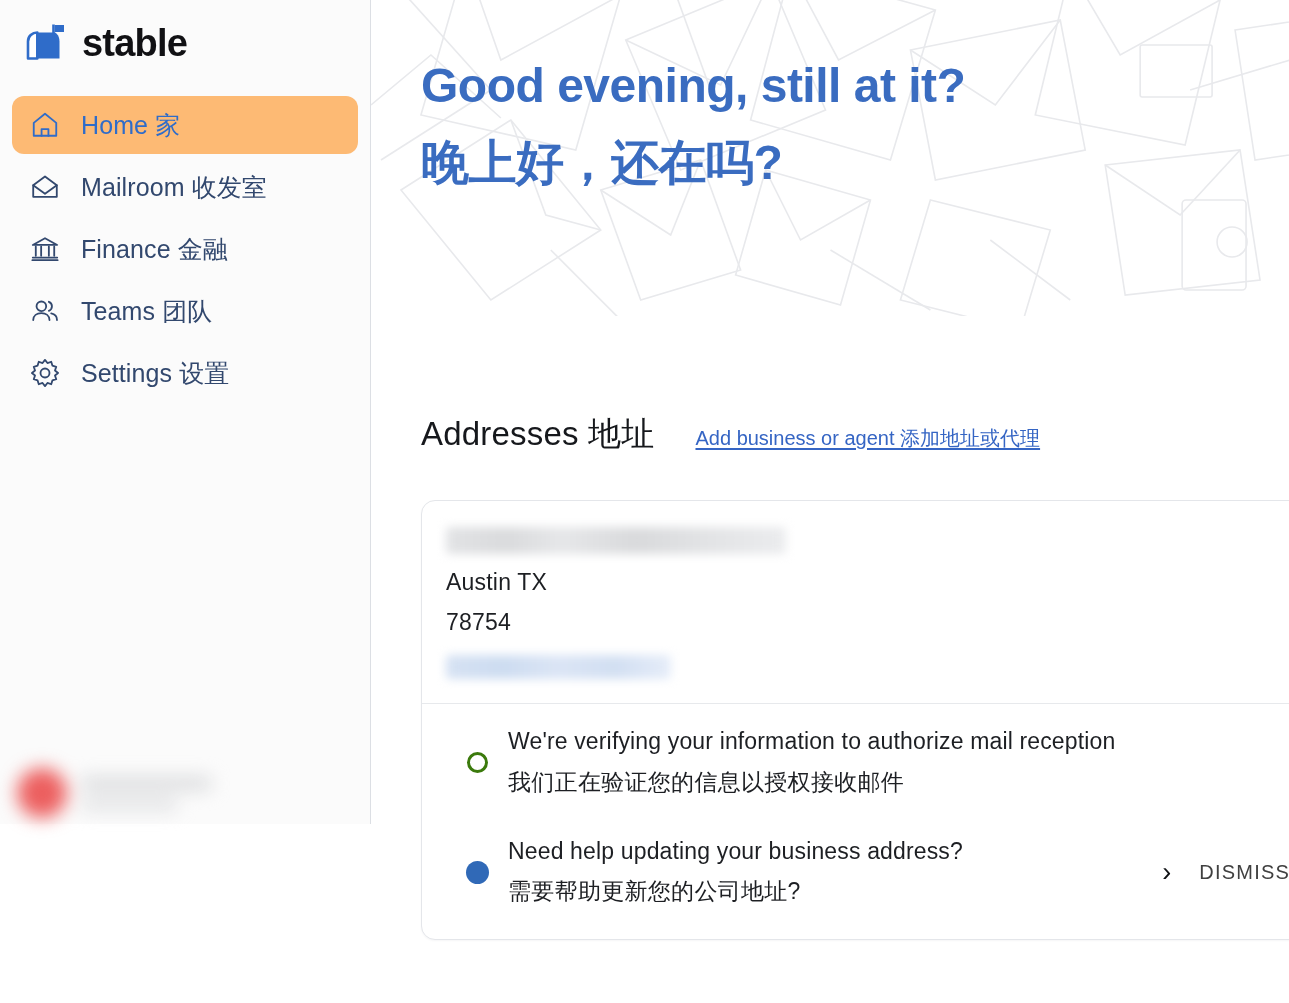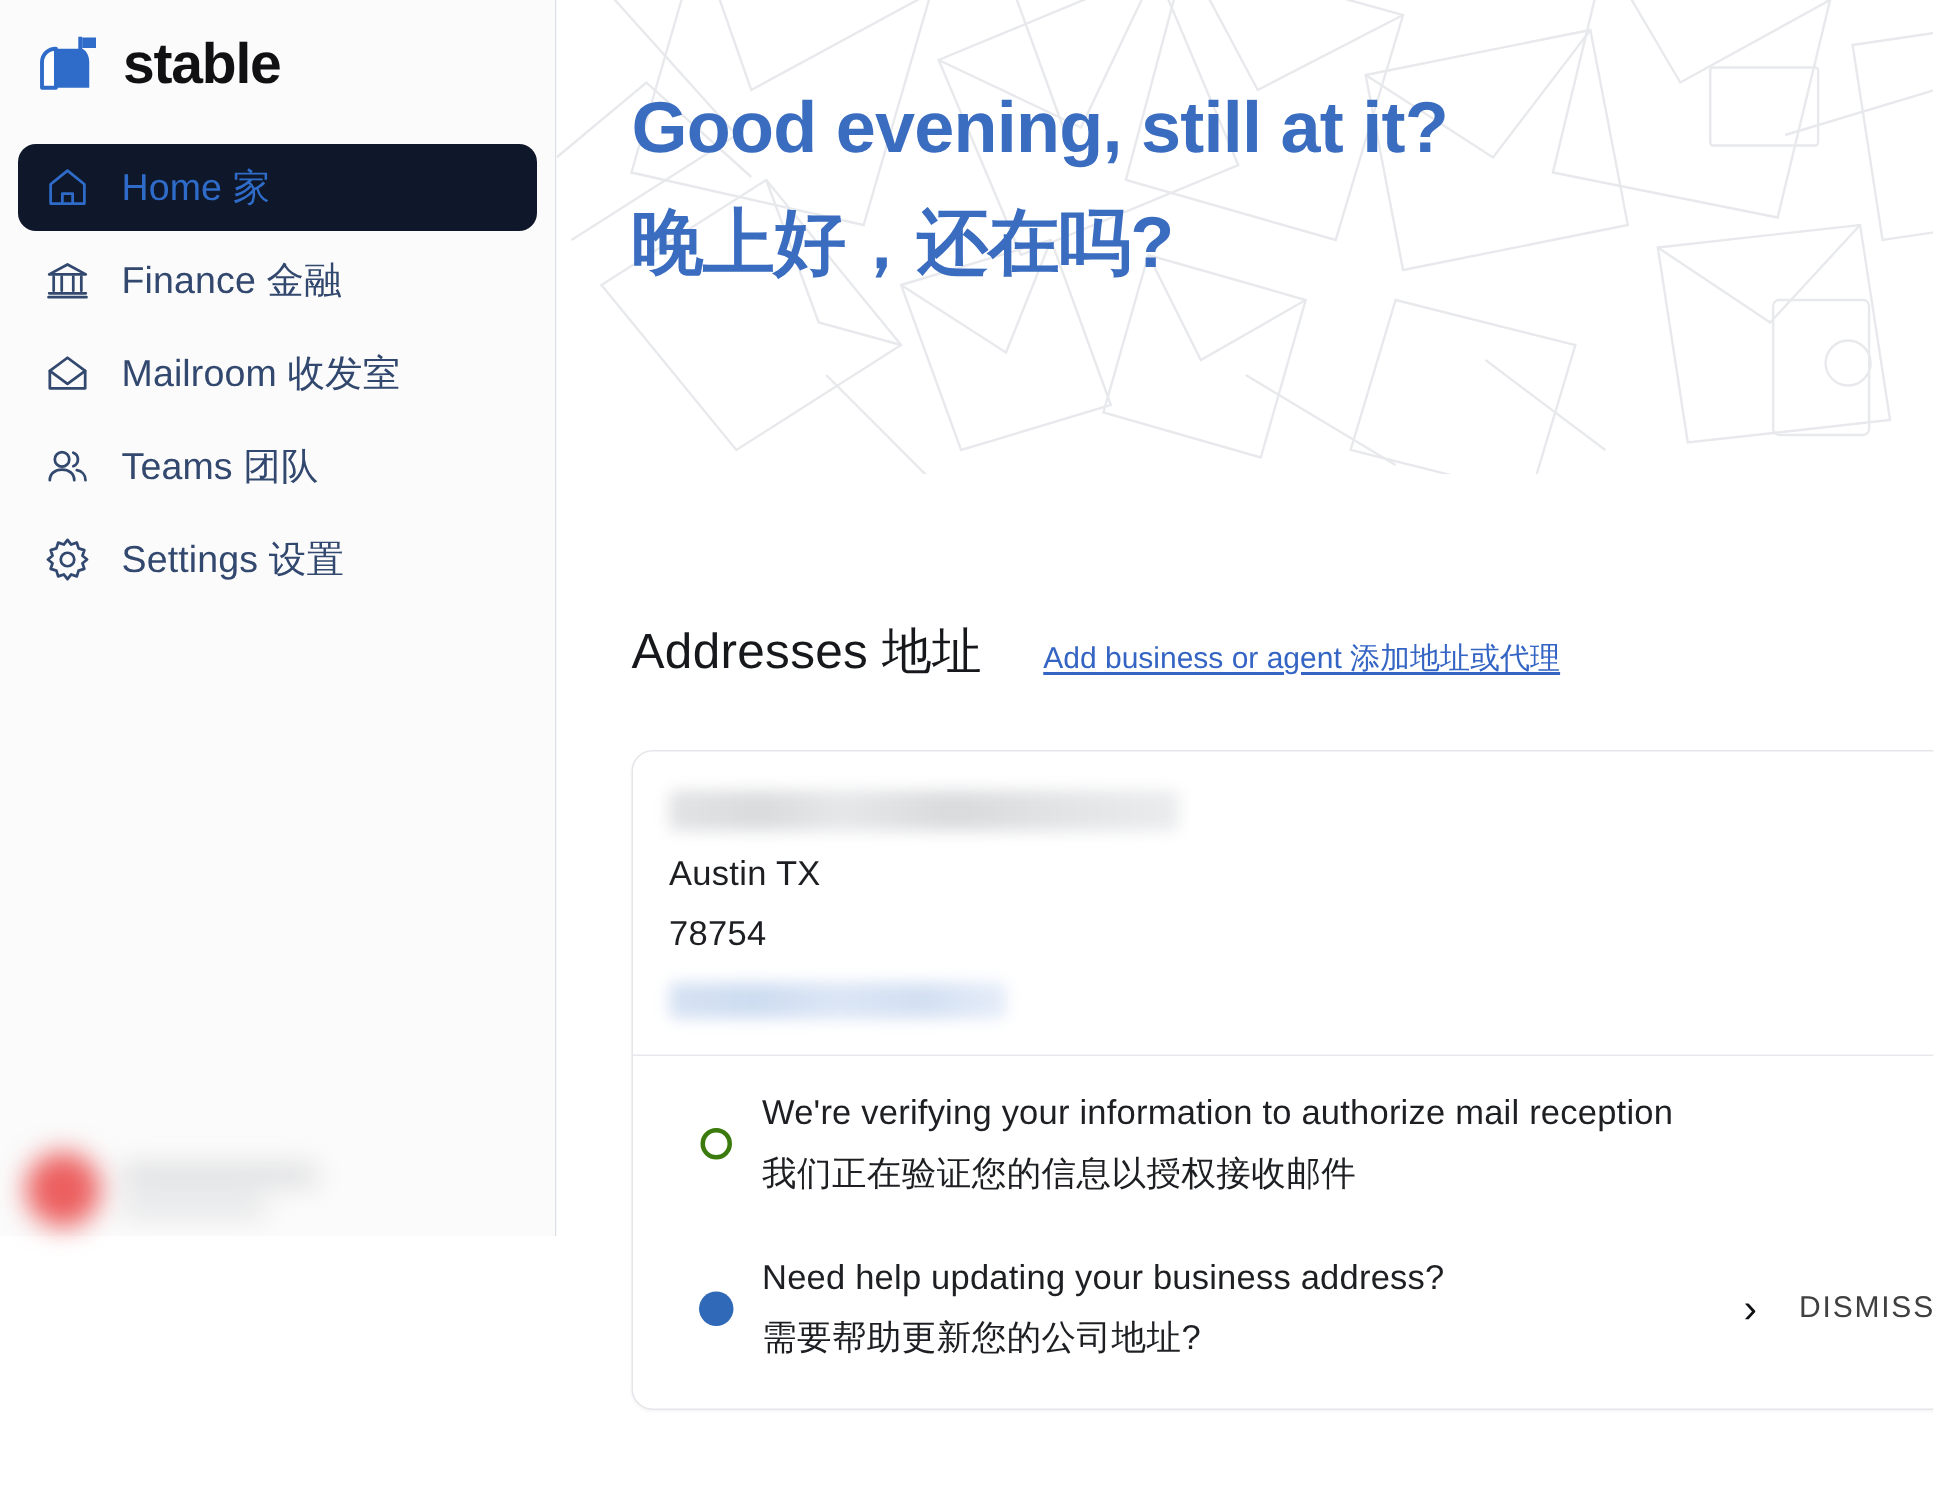--- a/index.html
+++ b/index.html
@@ -33,21 +33,21 @@
   .nav { margin-top: 24px; padding: 0 12px; }
   .nav-item {
     display: flex; align-items: center; gap: 19px;
     height: 58px;
     padding: 0 16px;
     border-radius: 12px;
     color: #32486e;
     cursor: pointer;
     margin-bottom: 4px;
   }
-  .nav-item.active { background: #0f172a; color: #2f6cc9; }
+  .nav-item.active { background: #fdba74; color: #2f6cc9; }
   .nav-icon { width: 34px; height: 34px; flex: 0 0 34px; display: flex; align-items: center; justify-content: center; }
   .nav-icon svg { display: block; }
   .nav-label { font-size: 25px; line-height: 1; letter-spacing: 0.1px; }
   .nav-item.active .nav-label { color: #2f6cc9; }
 
   .user-block {
     position: absolute; left: 17px; bottom: 0px;
     width: 330px; height: 62px;
     display: flex; align-items: center; gap: 14px;
     filter: blur(9px);
@@ -185,36 +185,36 @@
             <path d="M3.5 12 L14 3.5 L24.5 12 V24 H3.5 Z"></path>
             <path d="M10.8 24 v-6.2 h6.4 V24"></path>
           </svg>
         </span>
         <span class="nav-label">Home 家</span>
       </div>
 
       <div class="nav-item">
         <span class="nav-icon">
           <svg viewBox="0 0 28 28" width="30" height="30" fill="none" stroke="#32486e" stroke-width="1.7" stroke-linecap="round" stroke-linejoin="round">
+            <path d="M3 12.4 L14 4.2 L25 12.4 V23.2 H3 Z"></path>
+            <path d="M3 12.4 L14 20.4 L25 12.4"></path>
+          </svg>
+        </span>
+        <span class="nav-label">Mailroom 收发室</span>
+      </div>
+
+      <div class="nav-item">
+        <span class="nav-icon">
+          <svg viewBox="0 0 28 28" width="30" height="30" fill="none" stroke="#32486e" stroke-width="1.7" stroke-linecap="round" stroke-linejoin="round">
             <path d="M2.6 10.2 L14 4 L25.4 10.2 Z"></path>
             <path d="M5.4 11.6 V20.4 M10.4 11.6 V20.4 M17.6 11.6 V20.4 M22.6 11.6 V20.4"></path>
             <path d="M2.6 22 H25.4 M2.2 24.4 H25.8"></path>
           </svg>
         </span>
         <span class="nav-label">Finance 金融</span>
-      </div>
-
-      <div class="nav-item">
-        <span class="nav-icon">
-          <svg viewBox="0 0 28 28" width="30" height="30" fill="none" stroke="#32486e" stroke-width="1.7" stroke-linecap="round" stroke-linejoin="round">
-            <path d="M3 12.4 L14 4.2 L25 12.4 V23.2 H3 Z"></path>
-            <path d="M3 12.4 L14 20.4 L25 12.4"></path>
-          </svg>
-        </span>
-        <span class="nav-label">Mailroom 收发室</span>
       </div>
 
       <div class="nav-item">
         <span class="nav-icon">
           <svg viewBox="0 0 28 28" width="30" height="30" fill="none" stroke="#32486e" stroke-width="1.7" stroke-linecap="round" stroke-linejoin="round">
             <circle cx="10.6" cy="9.6" r="4.5"></circle>
             <path d="M3 22.5 c0-4.2 3.4-6.6 7.6-6.6 c4.2 0 7.6 2.4 7.6 6.6"></path>
             <path d="M17.6 5.4 a4.5 4.5 0 0 1 0 8.4"></path>
             <path d="M19.8 16.3 c3.2 0.6 5.4 2.9 5.4 6.2"></path>
           </svg>

